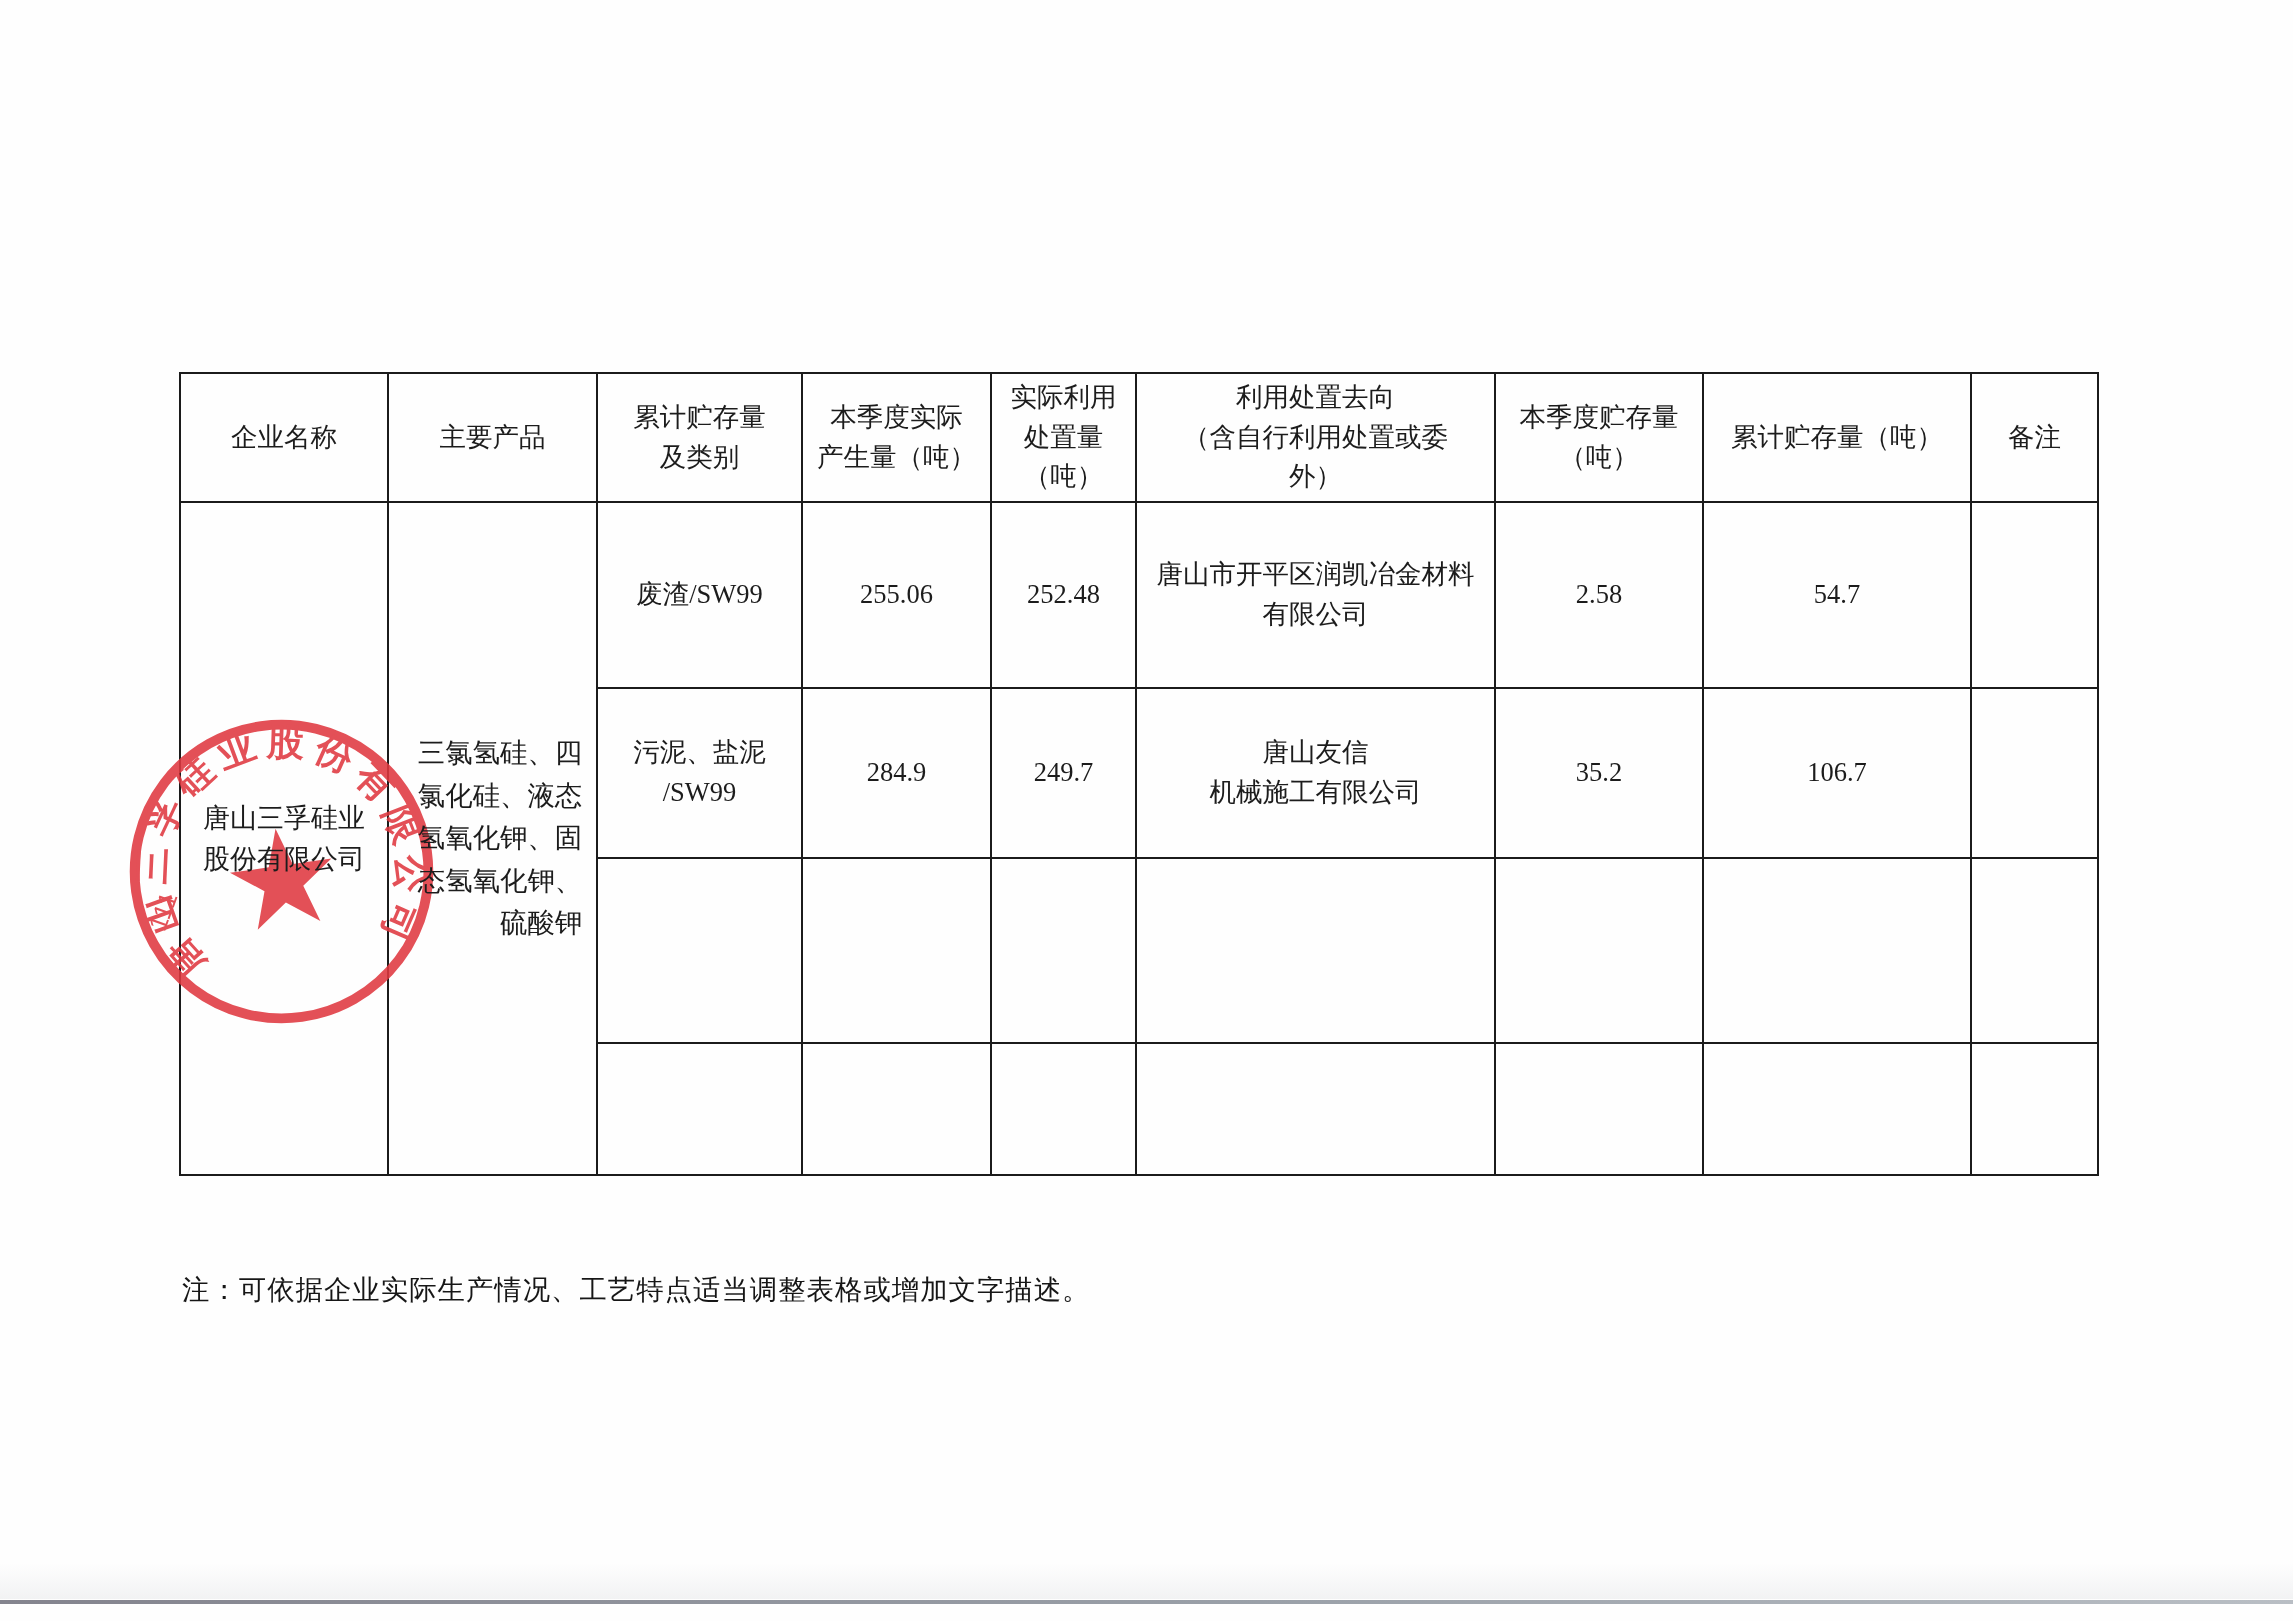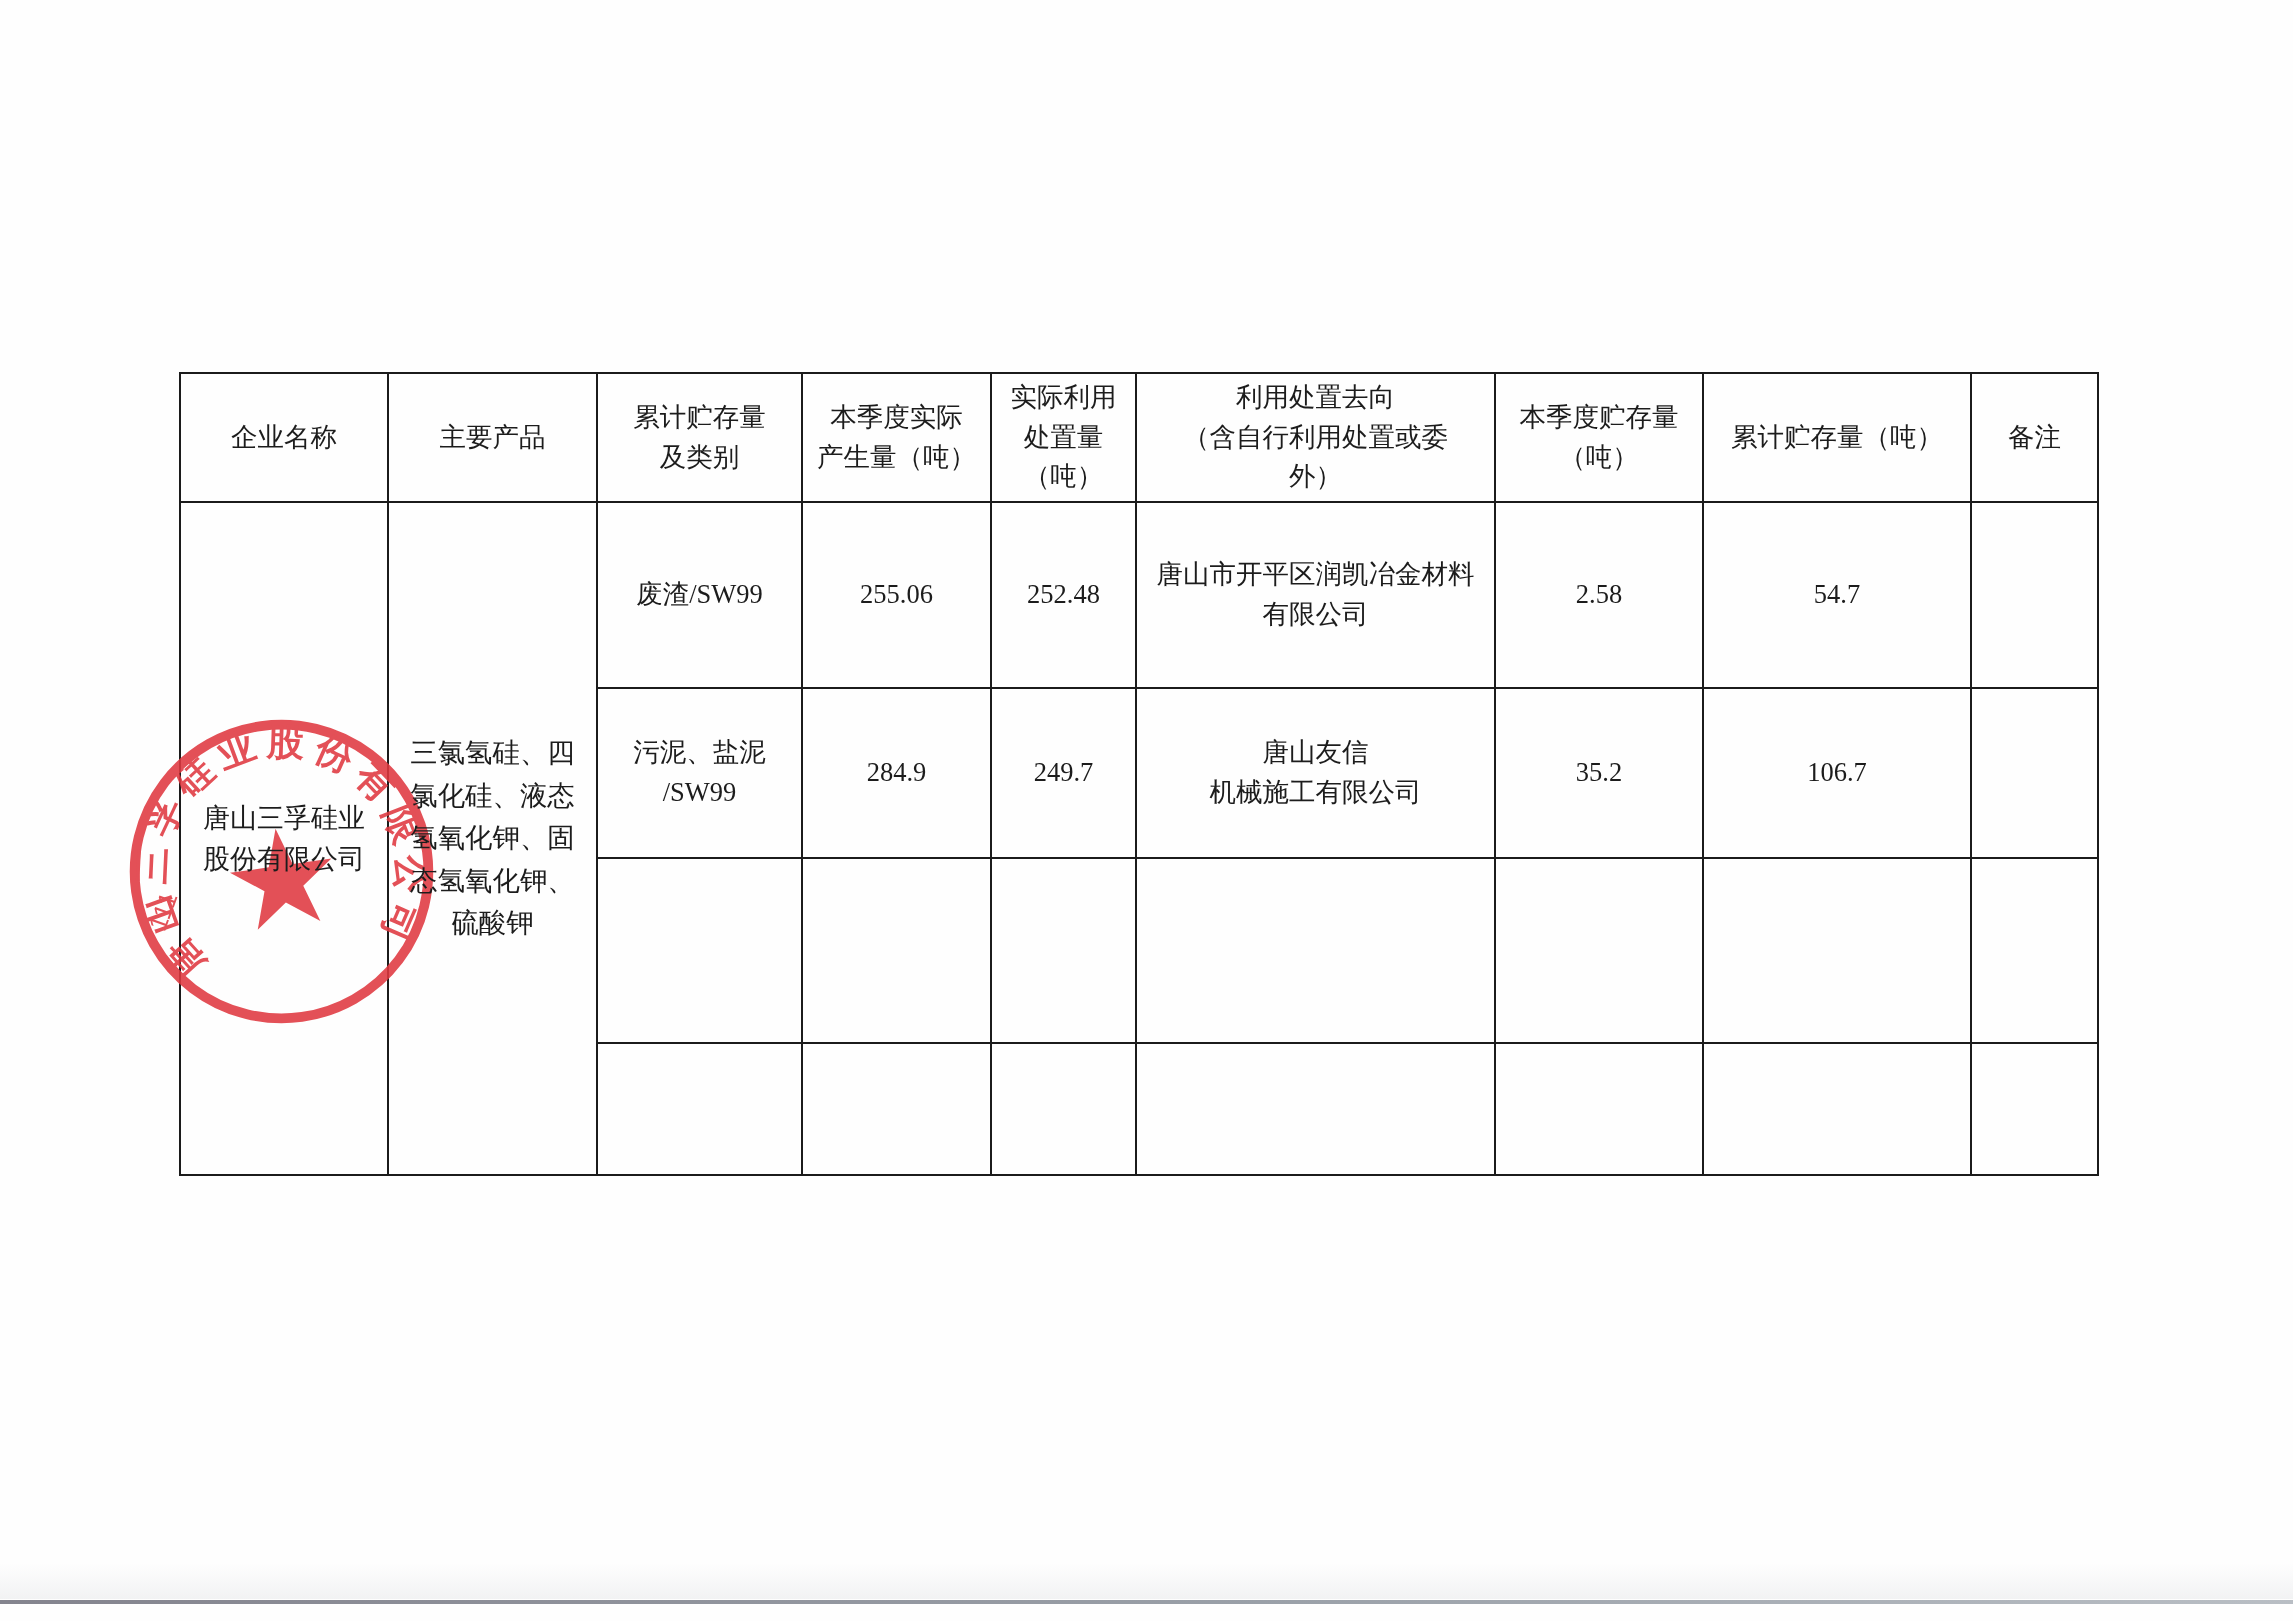--- a/index.html
+++ b/index.html
@@ -55,20 +55,21 @@
     z-index: 4;
     line-height: 1.5;
     font-size: 27px;
   }
   .products-cell-inner {
     position: relative;
     z-index: 4;
     font-size: 27.4px;
     line-height: 1.55;
     padding: 0 2px;
+    text-align: right;
   }
   td.dest-cell { line-height: 1.65; }
   .doc-note {
     position: absolute;
     left: 182px;
     top: 1272px;
     font-size: 27.4px;
     letter-spacing: 1px;
     color: #161616;
   }
@@ -193,17 +194,18 @@
       <circle cx="167" cy="167" r="150" fill="none" stroke="#e03940" stroke-width="10"></circle>
       <path id="sealArc" fill="none" d="M 82.6 251.4 A 119.3 119.3 0 1 1 251.4 251.4"></path>
       <text font-size="38" fill="#e03940" font-family="Liberation Serif, serif" font-weight="bold">
         <textPath href="#sealArc" startOffset="4" textLength="548" lengthAdjust="spacing">唐山三孚硅业股份有限公司</textPath>
       </text>
       <polygon fill="#e03940" transform="translate(167,178)" points="0,-55 12.3,-17 52.3,-17 20,6.5 32.3,44.5 0,21 -32.3,44.5 -20,6.5 -52.3,-17 -12.3,-17"></polygon>
       <text x="40" y="212" transform="rotate(-62 40 212)" font-size="26" fill="#e03940" font-family="Liberation Sans, sans-serif">111</text>
     </g>
   </svg>
 
+  <div class="doc-note">注：可依据企业实际生产情况、工艺特点适当调整表格或增加文字描述。</div>
 
   <div class="scan-shadow"></div>
   <div class="page-bottom-edge"></div>
 </div>
 
 
 </body></html>

